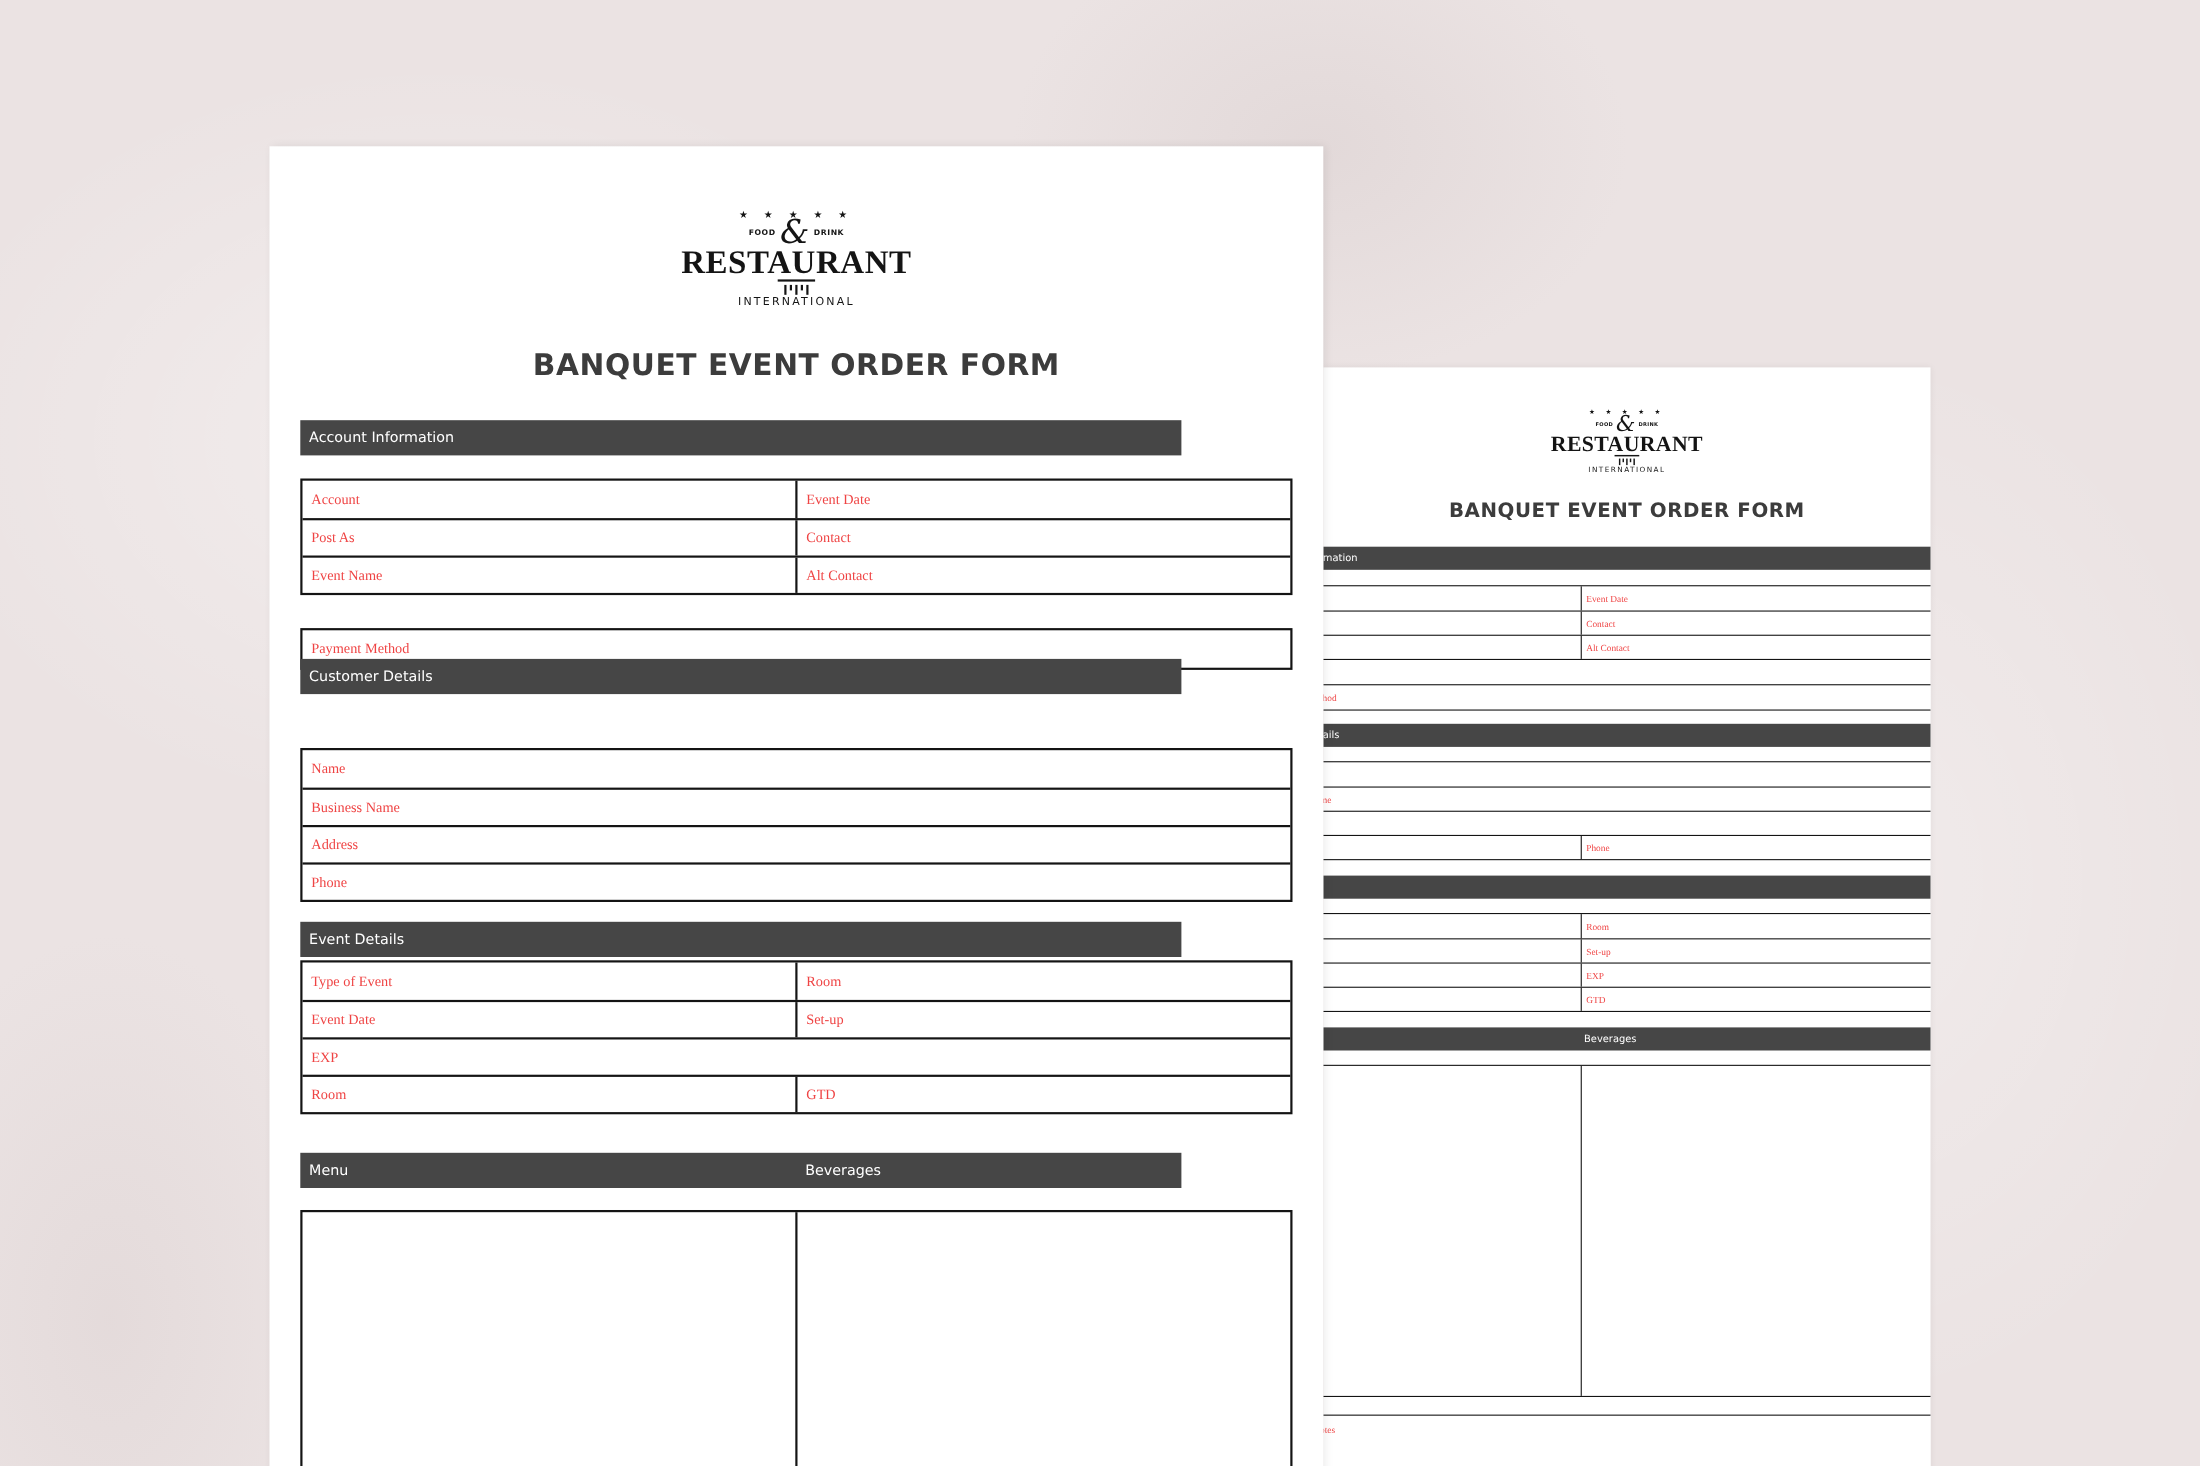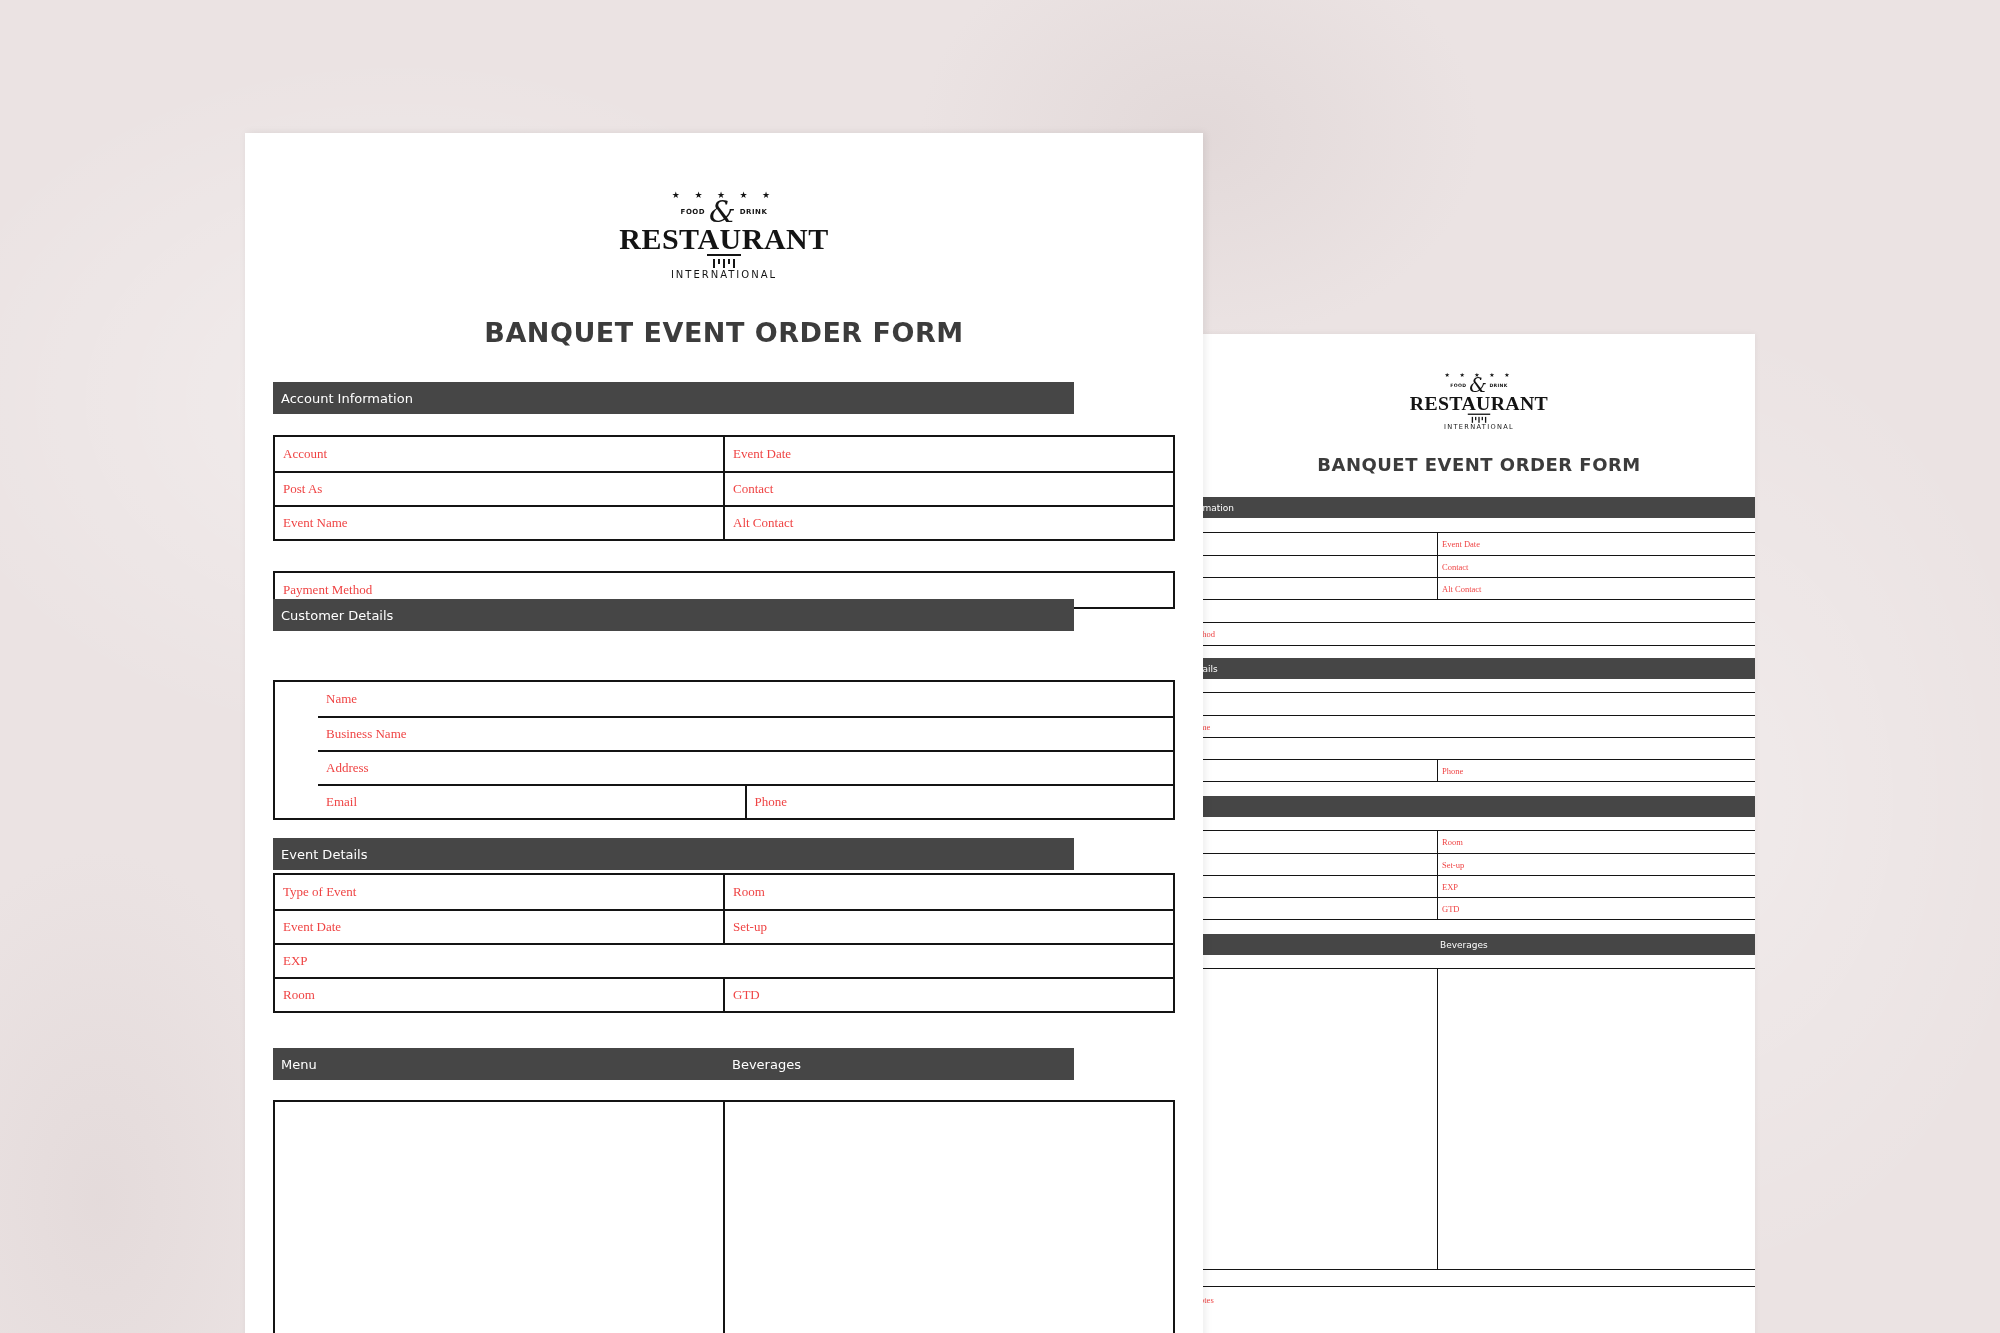--- a/index.html
+++ b/index.html
@@ -210,32 +210,31 @@
   </div>
   <div class="table" style="top:438px;">
     <div class="row">
       <div class="cell">Payment Method</div>
     </div>
   </div>
 
   <div class="bar" style="top:466px;">
     <span>Customer Details</span>
   </div>
-  <div class="table" style="top:547px;padding-left:43px;">
+  <div class="table" style="top:547px;">
     <div class="row">
         <div class="cell">Name</div>
       </div>
     <div class="row">
         <div class="cell">Business Name</div>
       </div>
     <div class="row">
         <div class="cell">Address</div>
       </div>
     <div class="row">
-      <div class="cell">Email</div>
       <div class="cell">Phone</div>
     </div>
   </div>
 
   <div class="bar" style="top:705px;">
     <span>Event Details</span>
   </div>
   <div class="table" style="top:740px;text-align:right;">
     <div class="row">
       <div class="cell">Type of Event</div>

